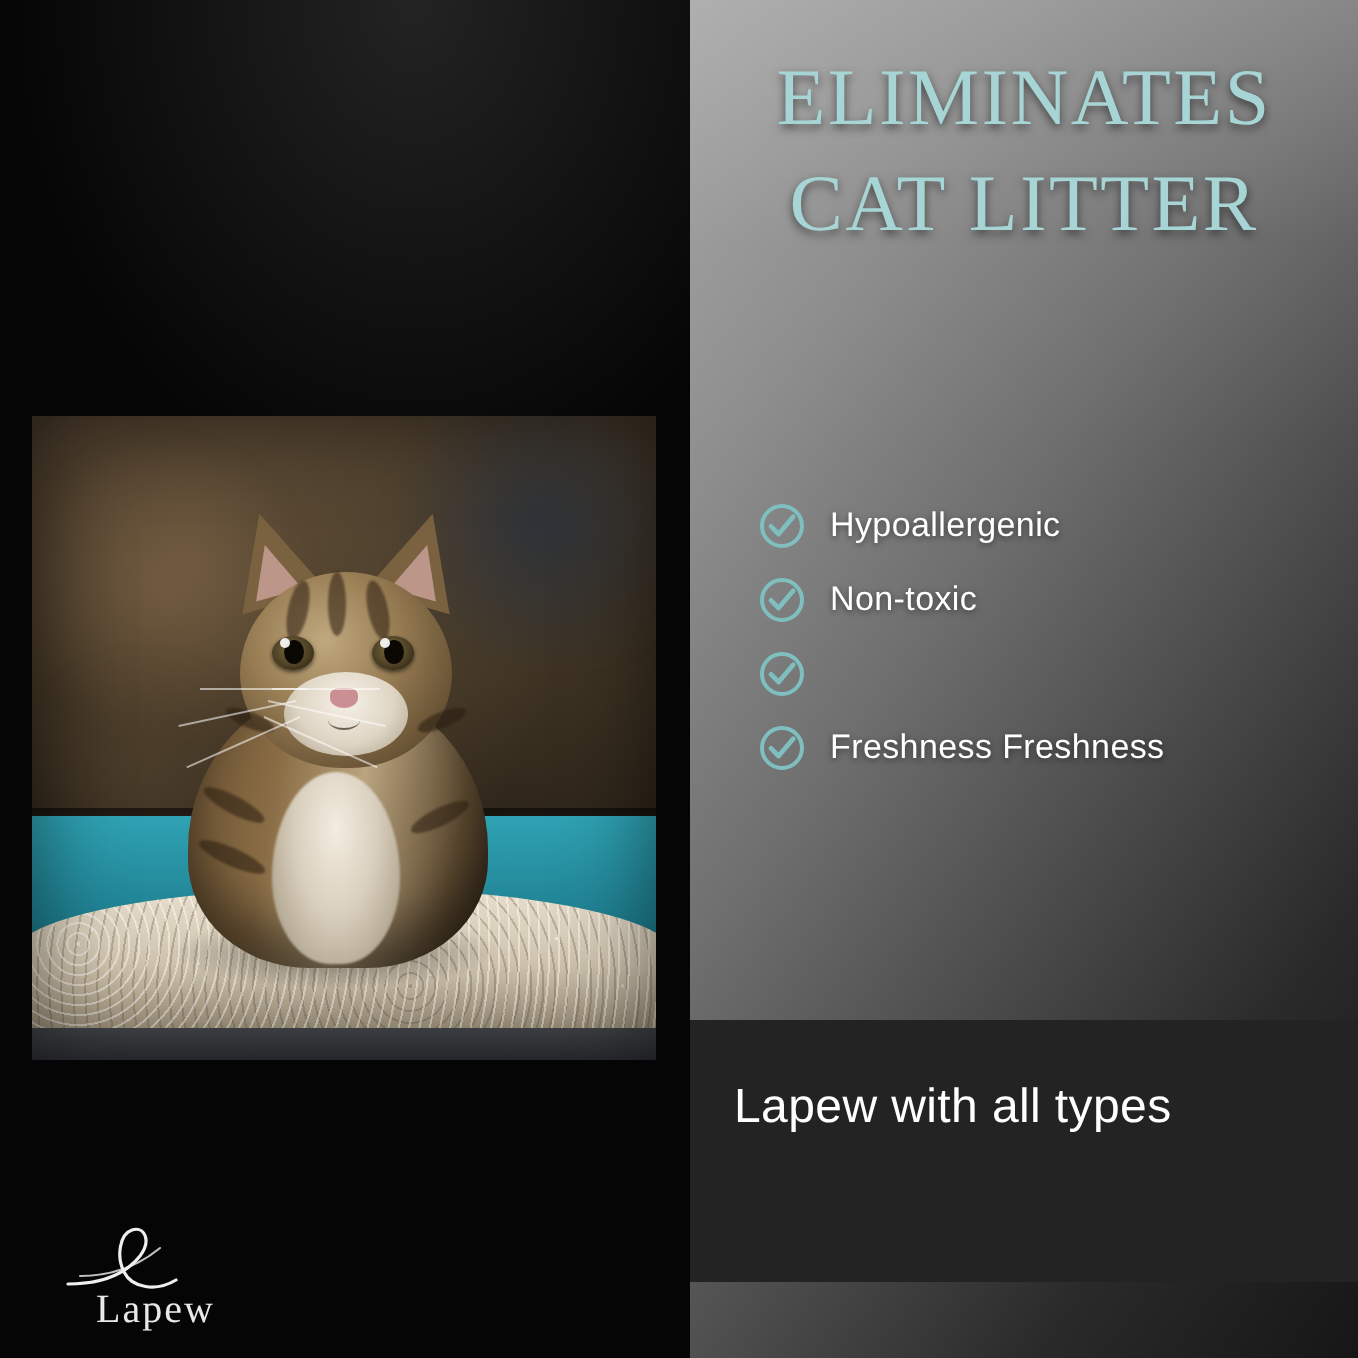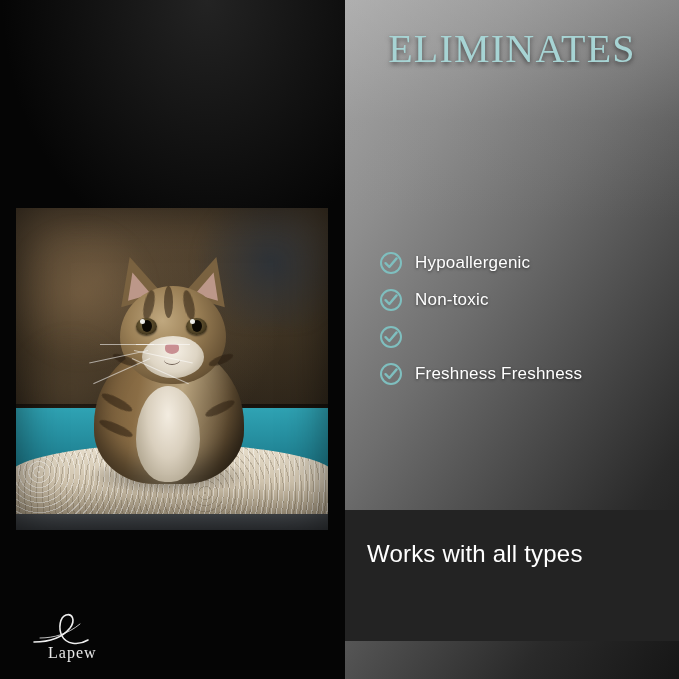--- a/index.html
+++ b/index.html
@@ -310,36 +310,37 @@
   .logo-mark {
     position: absolute;
     left: 0; top: 0;
     width: 96px; height: 44px;
   }
   .logo-text {
     position: absolute;
     left: 20px; top: 36px;
     color: #e8e8e8;
     font-family: "Liberation Serif", serif;
-    font-size: 16px;
+    font-size: 20px;
     letter-spacing: 1px;
   }
 </style>
 </head>
 <body>
 
 <div id="ad">
 
   <div class="bg-left"></div>
   <div class="bg-left-glow"></div>
   <div class="bg-right"></div>
   <div class="bg-right-topfade"></div>
 
   <div class="headline">
     <div>ELIMINATES</div>
+    <div>CAT LITTER</div>
   </div>
 
   <div class="photo">
     <div class="photo-scene">
       <div class="room"></div>
       <div class="room-blur-a"></div>
       <div class="room-blur-b"></div>
       <div class="room-blur-c"></div>
 
       <div class="litter-box-shadow"></div>
@@ -429,21 +430,21 @@
           <path d="M6.5 12.2 L10.3 16 L17.6 7.4" fill="none" stroke="#7fbfbf" stroke-width="2.4" stroke-linecap="round" stroke-linejoin="round"></path>
         </svg>
       </span>
       <span class="check-label">Freshness Freshness</span>
     </div>
 
   </div>
 
   <div class="banner">
     <div class="banner-text">
-      <div>Works with all types</div>
+      <div>Lapew with all types</div>
     </div>
   </div>
 
   <div class="logo">
     <svg class="logo-mark" viewBox="0 0 96 44">
       <path d="M6 34 C 22 34, 34 30, 42 20 C 48 12, 44 5, 38 7 C 32 9, 30 20, 34 28 C 38 36, 50 38, 60 32" fill="none" stroke="#efefef" stroke-width="1.6" stroke-linecap="round"></path>
       <path d="M12 30 C 26 30, 40 26, 52 16" fill="none" stroke="#efefef" stroke-width="1" stroke-linecap="round" opacity="0.8"></path>
     </svg>
     <div class="logo-text">Lapew</div>
   </div>

